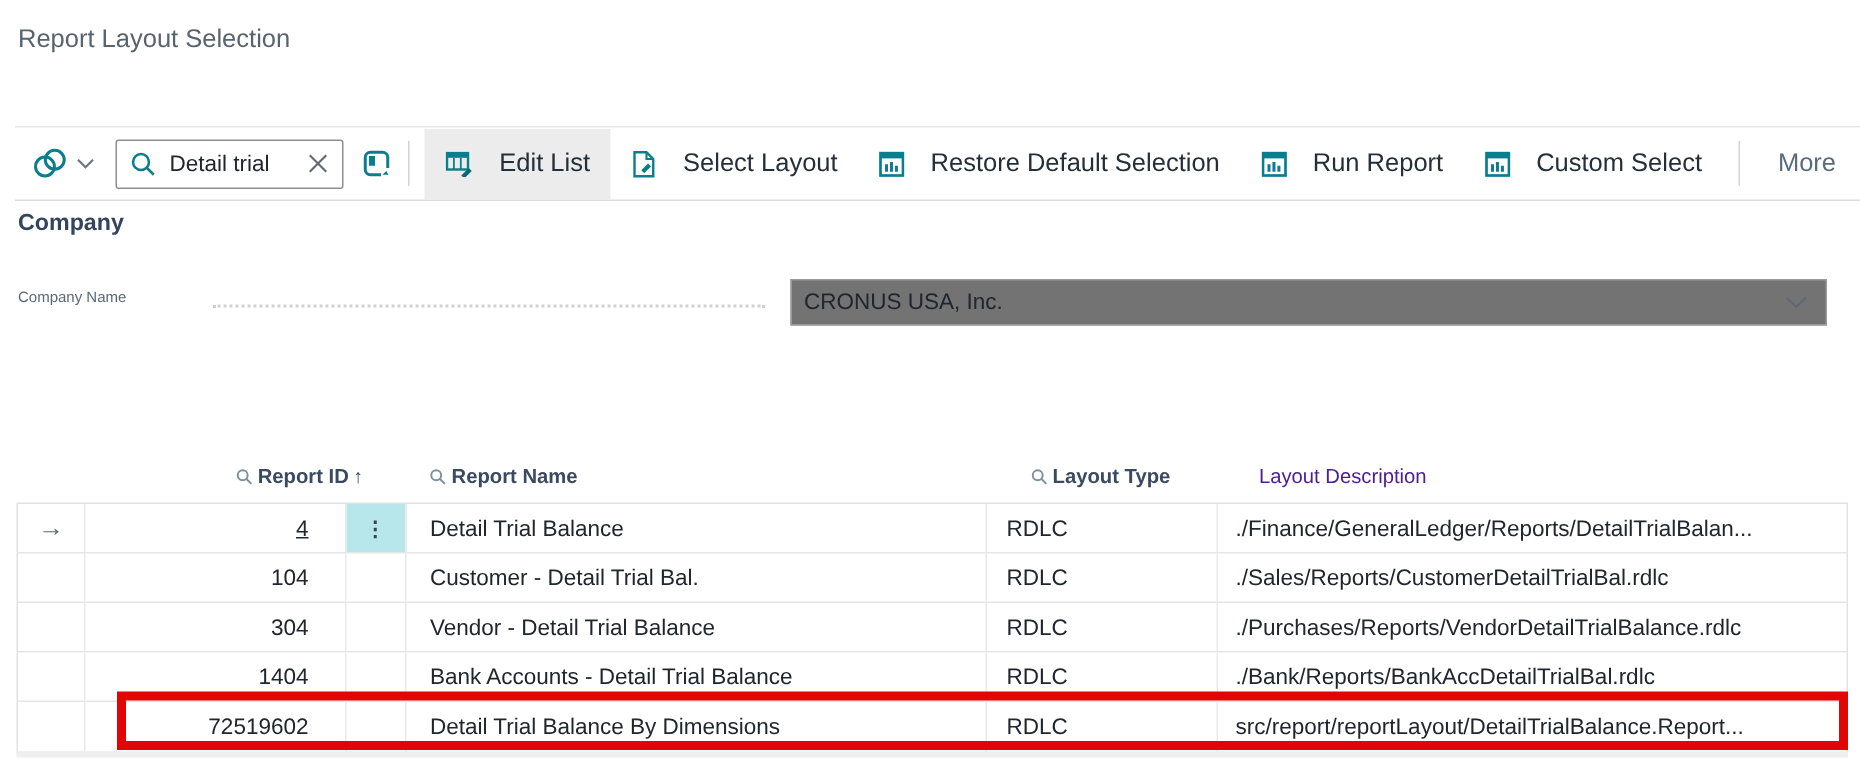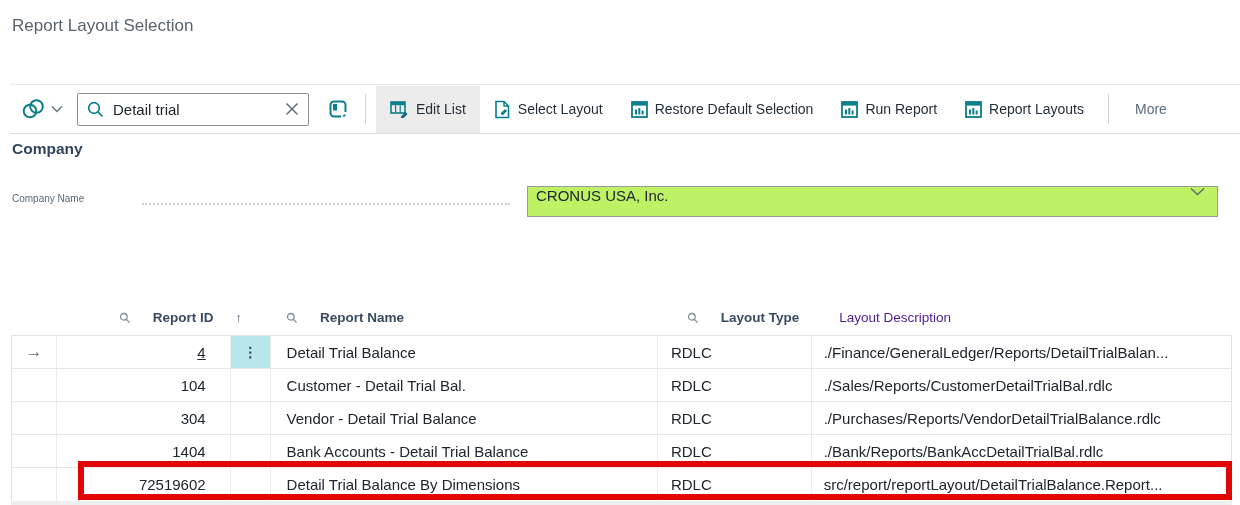--- a/index.html
+++ b/index.html
@@ -14,39 +14,39 @@
   .toolbar { position: absolute; left: 10px; right: 0; top: 60px; height: 50px;
              border-top: 1px solid #e8e8e8; border-bottom: 1px solid #dddddd;
              display: flex; align-items: center; margin-top: 24px; }
   .app-menu { display: flex; align-items: center; gap: 5px; padding: 0 14px 0 10px; cursor: pointer; }
   .searchbox { width: 232px; height: 33px; border: 1px solid #8f8f8f; border-radius: 2px;
                display: flex; align-items: center; padding: 0 9px; gap: 9px; background: #fff; }
   .search-text { flex: 1; font-size: 15px; color: #20262e; white-space: nowrap; overflow: hidden; }
   .icon-btn { margin-left: 12px; width: 34px; height: 34px; display: flex; align-items: center;
               justify-content: center; background: transparent; border: none; cursor: pointer; }
   .v-divider { width: 1px; height: 30px; background: #d4d4d4; margin: 0 10px; }
-  .tb-btn { height: 47px; display: flex; align-items: center; gap: 7px; padding: 0 14px;
-            font-size: 14px; color: #242f3a; background: transparent; border: none;
+  .tb-btn { height: 47px; display: flex; align-items: center; gap: 17px; padding: 0 14px;
+            font-size: 17px; color: #242f3a; background: transparent; border: none;
             cursor: pointer; font-family: inherit; white-space: nowrap; justify-content: flex-end; }
   .tb-btn.active { background: #ececec; }
   .tb-btn.more { color: #5a6b7d; padding: 0 16px; }
 
   
   .section-title { position: absolute; left: 12px; top: 140px; font-size: 15.5px; font-weight: 700; color: #33455c; }
   .field-label { position: absolute; left: 12px; top: 193px; font-size: 10px; color: #5a6877; }
   .leader { position: absolute; left: 142px; top: 203px; width: 368px; border-top: 2px dotted #cfcfcf; }
   .select { position: absolute; left: 527px; top: 186px; width: 691px; height: 31px;
-            border: 1px solid #9a9a9a; display: flex; align-items: flex-start; padding: 0 12px 0 8px;
-            font-size: 15px; color: #20262e; cursor: pointer; background: #bef264; }
+            border: 1px solid #9a9a9a; display: flex; align-items: center; padding: 0 12px 0 8px;
+            font-size: 15px; color: #20262e; cursor: pointer; background: #737373; }
   .select .sel-value { flex: 1; }
 
   
   .grid-header { position: absolute; left: 11px; top: 300px; width: 1221px; height: 35px;
                  display: flex; align-items: center; }
-  .hcell { display: flex; align-items: center; gap: 22px; font-size: 13.5px; font-weight: 700;
+  .hcell { display: flex; align-items: center; gap: 3px; font-size: 13.5px; font-weight: 700;
            color: #3a4b61; cursor: pointer; }
   .hcell.h-id    { width: 219px; justify-content: flex-end; padding-right: 24px; }
   .hcell.h-name  { width: 428px; padding-left: 20px; }
   .hcell.h-type  { width: 154px; padding-left: 8px; }
   .hcell.h-desc  { width: 420px; padding-left: 12px; font-weight: 400; color: #4c1d95; cursor: default; }
   .sort-arrow { font-size: 13px; font-weight: 400; color: #3a4b61; }
 
   
   .grid { position: absolute; left: 11px; top: 335px; width: 1221px;
           border: 1px solid #e2e2e2; background: #fff; }
@@ -174,21 +174,21 @@
     <button class="tb-btn">
       <span class="ico">
         <svg width="17" height="17" viewBox="0 0 17 17">
           <rect x="1" y="1" width="15" height="15" fill="none" stroke="#0a7e8c" stroke-width="1.8"></rect>
           <rect x="1" y="1" width="15" height="3.6" fill="#0a7e8c"></rect>
           <rect x="4" y="8.5" width="2" height="5" fill="#0a7e8c"></rect>
           <rect x="7.3" y="7" width="2" height="6.5" fill="#0a7e8c"></rect>
           <rect x="10.6" y="9.5" width="2" height="4" fill="#0a7e8c"></rect>
         </svg>
       </span>
-      <span>Report Layouts</span>
+      <span>Custom Select</span>
     </button>
 
     <div class="v-divider"></div>
 
     <button class="tb-btn more">More</button>
   </div>
 
   <div class="section-title">Company</div>
 
   <span class="field-label">Company Name</span>

